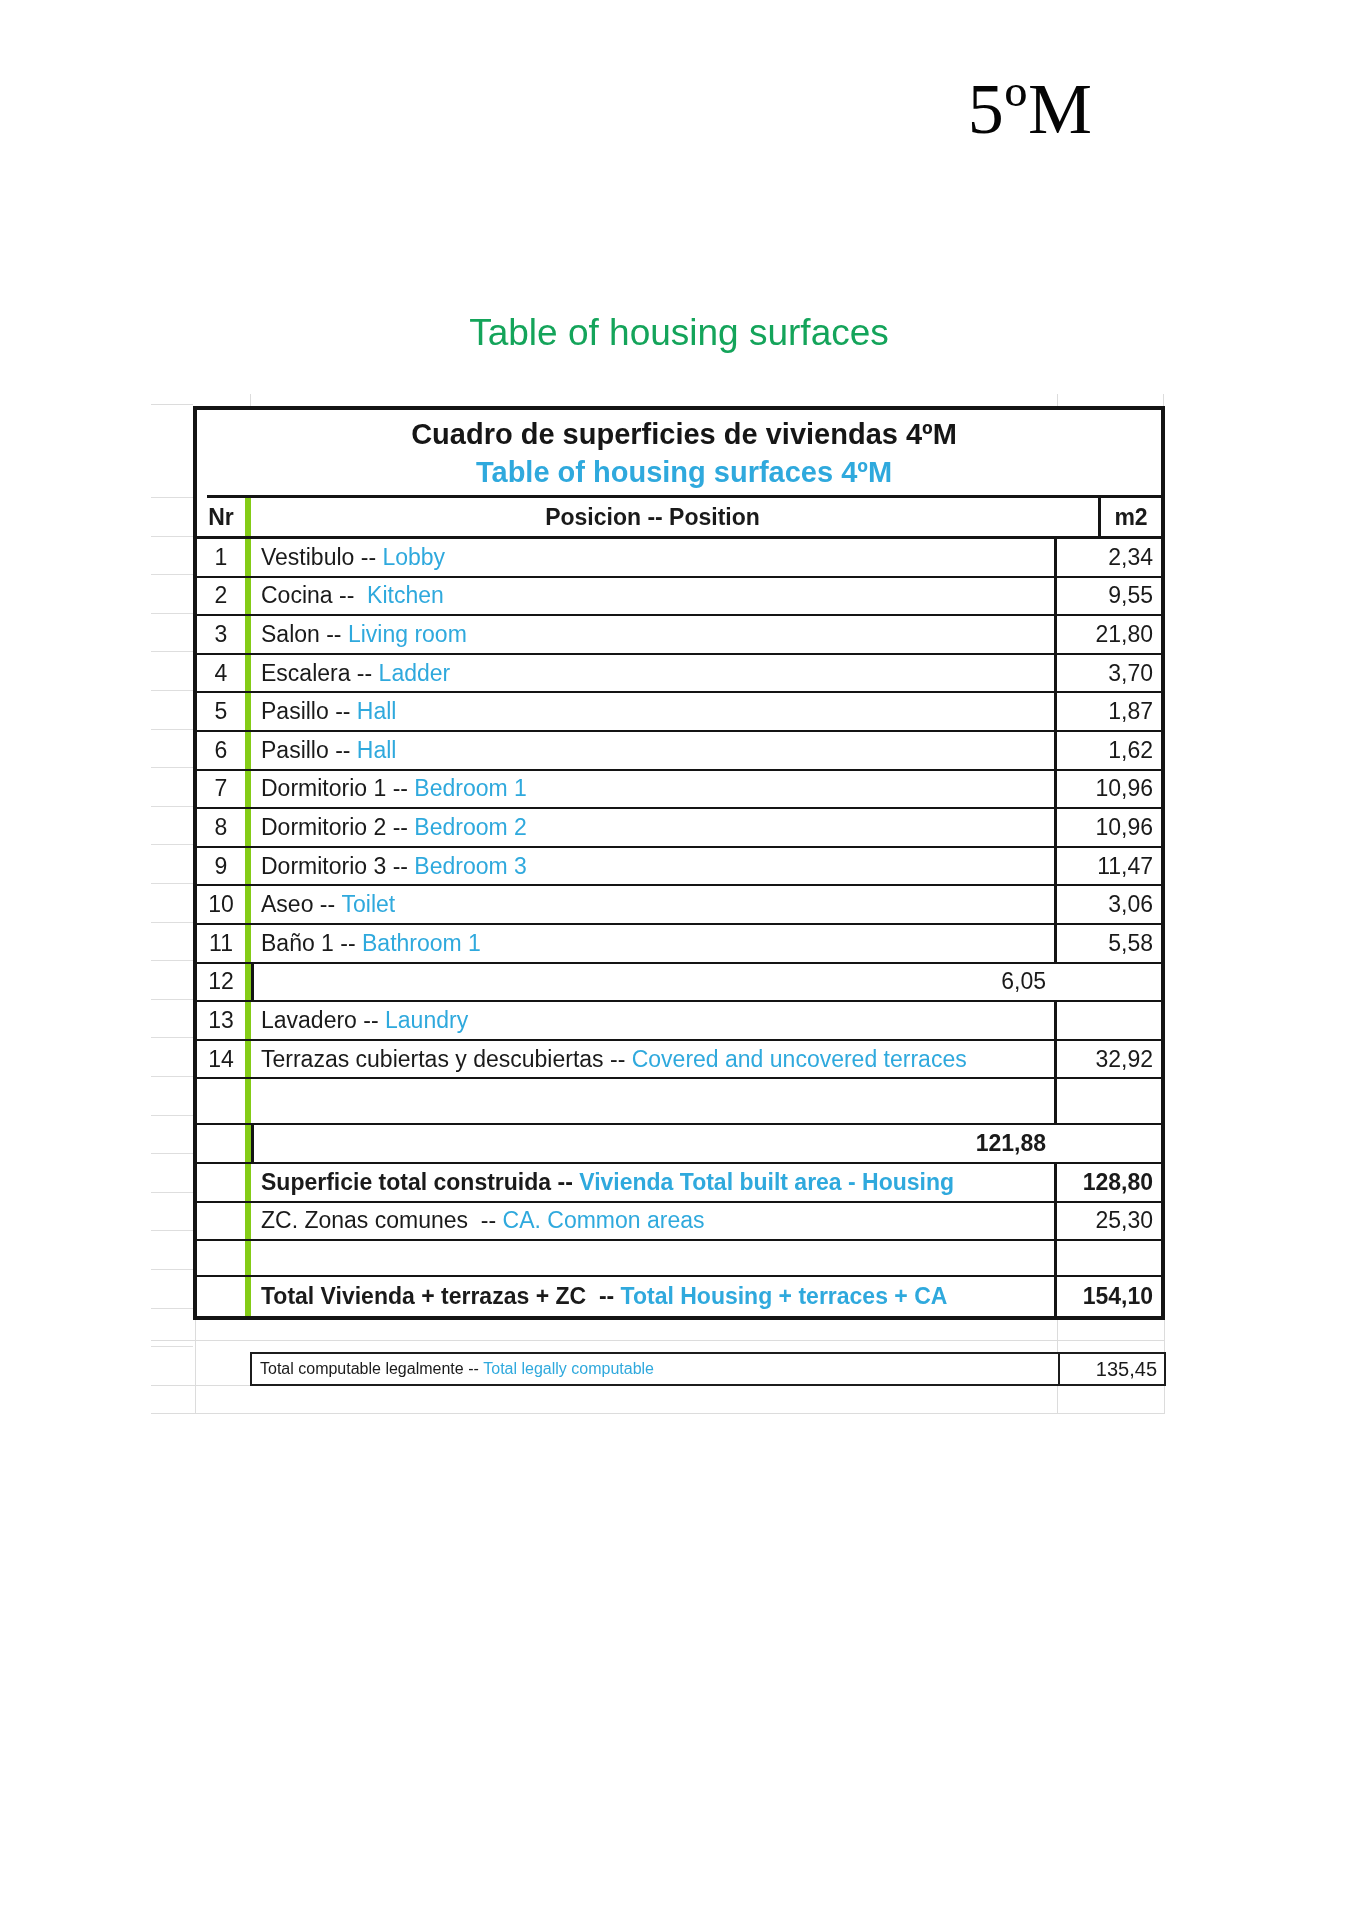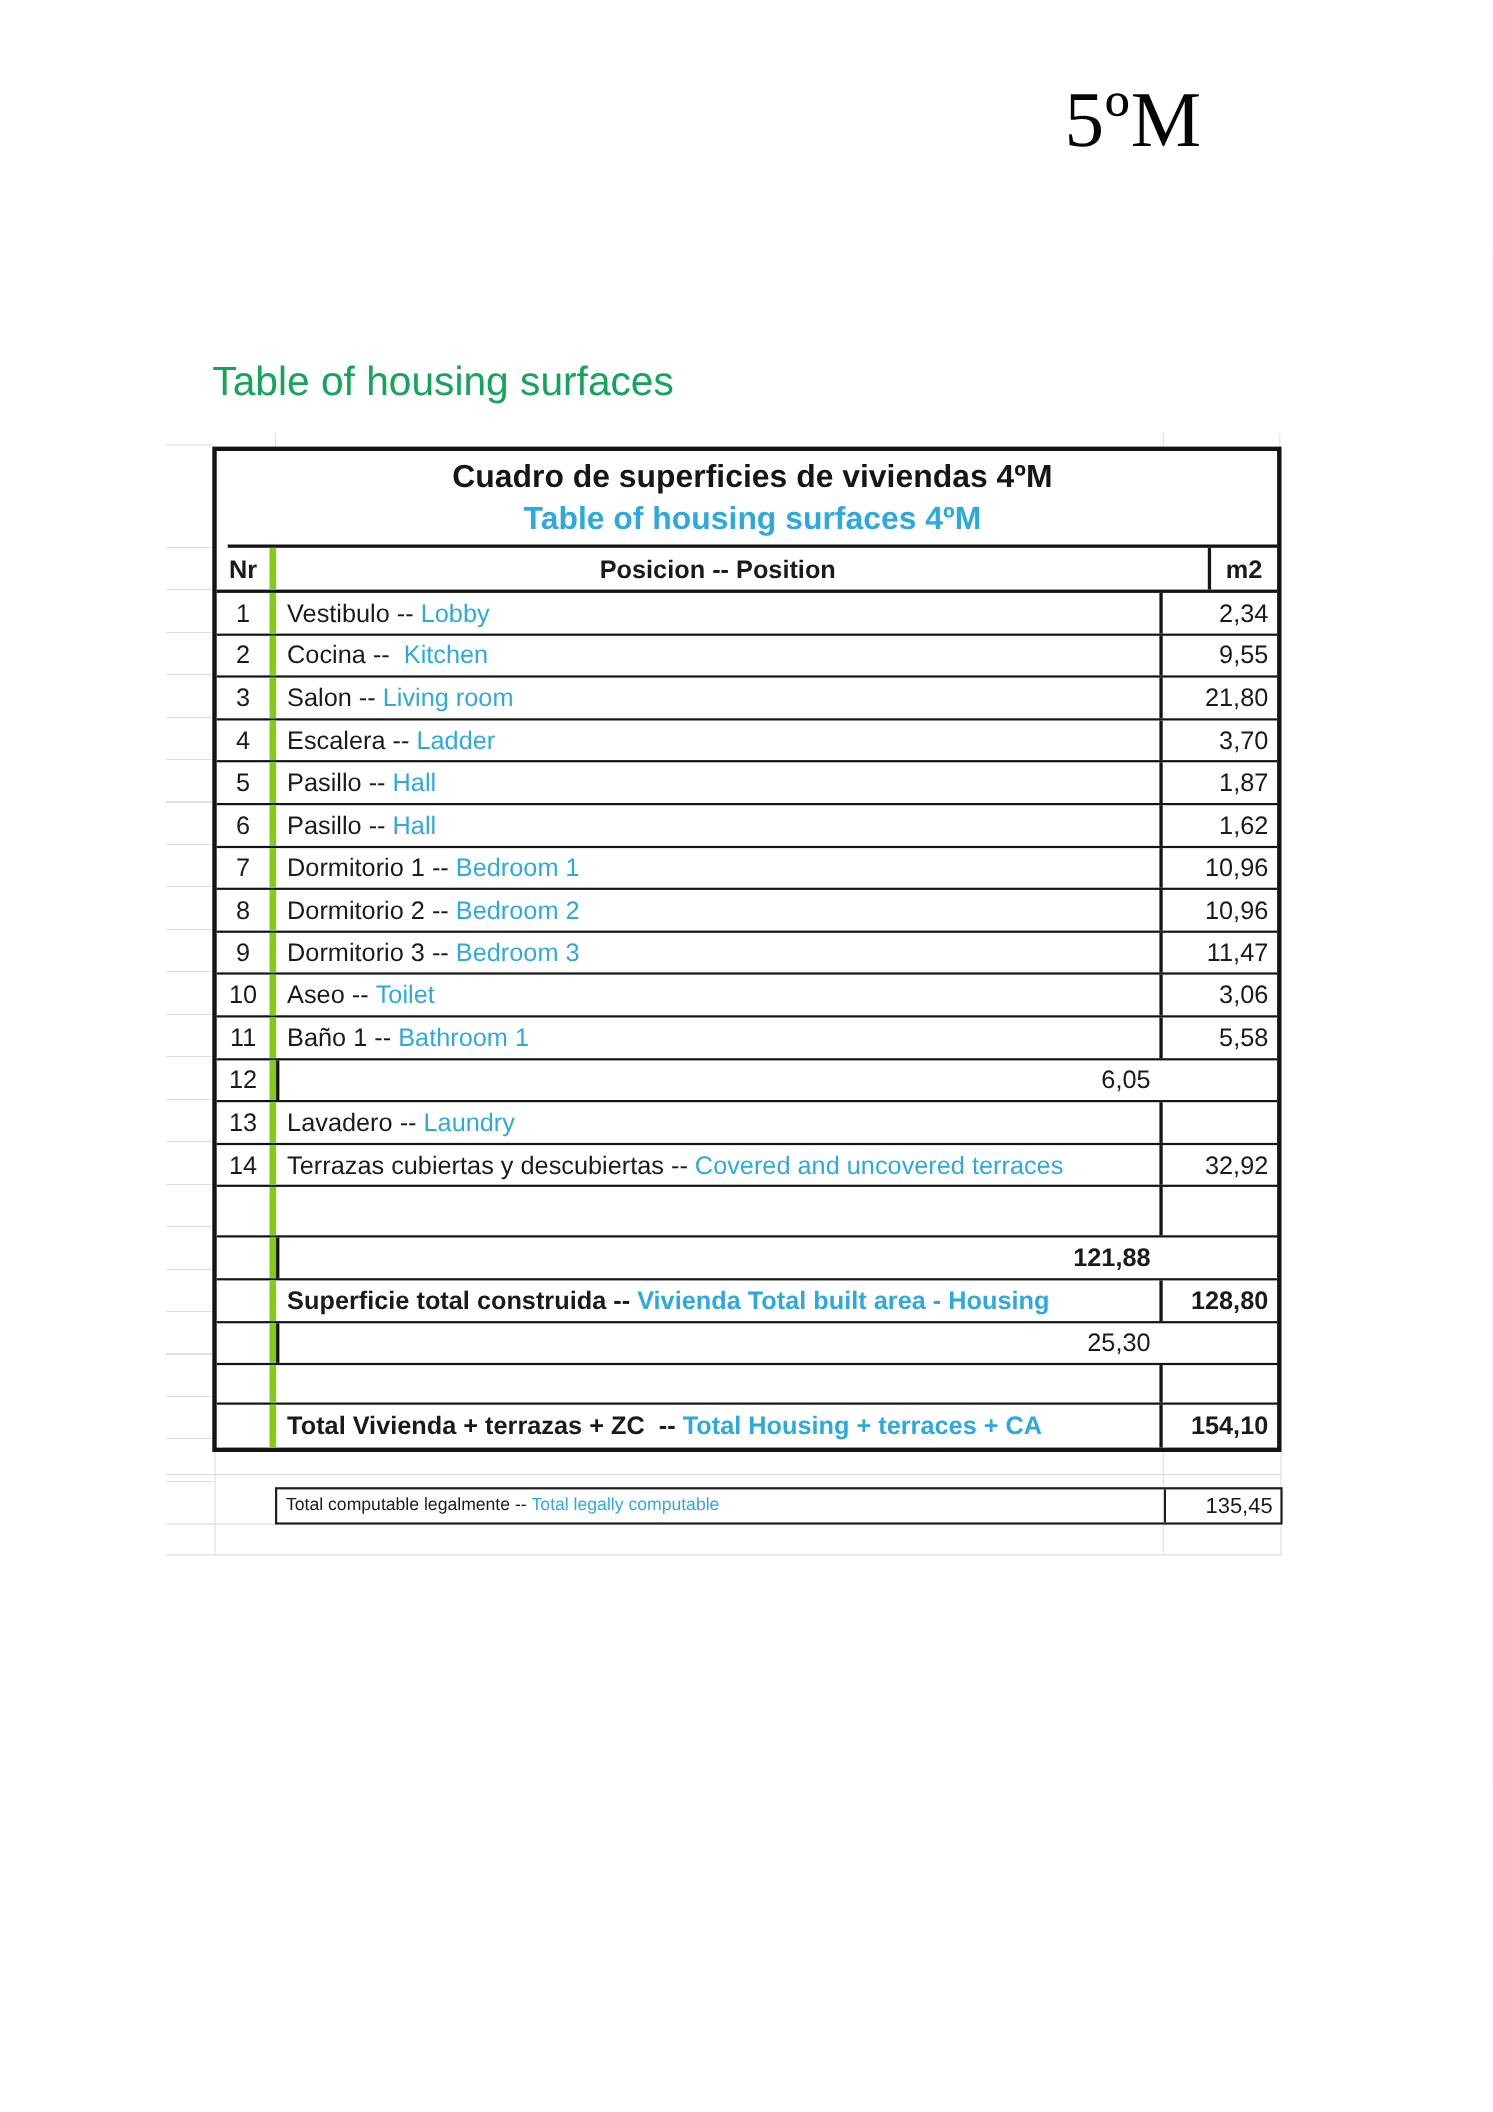--- a/index.html
+++ b/index.html
@@ -12,21 +12,22 @@
     overflow:hidden;
   }
   
   .corner-mark{
     position:absolute; top:72px; right:264px;
     font-family:"Liberation Serif", serif;
     font-weight:normal; font-size:72px; line-height:74px;
     color:#050505; letter-spacing:1px;
   }
   .page-heading{
-    position:absolute; top:324px; left:193px; width:972px;
+    position:absolute; top:310px; left:193px; width:972px;
+    text-align:center;
     font-size:37px; line-height:46px;
     color:#14a45a;
   }
   
   .tbl{
     position:absolute; left:193px; top:406px; width:972px;
     border:4px solid #141414; box-sizing:border-box;
     background:#fff;
   }
   .title-block{
@@ -238,20 +239,23 @@
   <div class="row bold">
     <div class="cell c-nr"></div>
     <div class="cell c-pos">
       <span class="lbl-es">Superficie total construida -- </span><span class="lbl-en">Vivienda Total built area - Housing</span>
     </div>
     <div class="cell c-m2">128,80</div>
   </div>
 
   <div class="row">
     <div class="cell c-nr"></div>
+    <div class="cell c-pos">
+      <span class="lbl-es">ZC. Zonas comunes  -- </span><span class="lbl-en">CA. Common areas</span>
+    </div>
     <div class="cell c-m2">25,30</div>
   </div>
 </div>
 
     <div class="row sp2">
       <div class="cell c-nr"></div>
       <div class="cell c-pos"></div>
       <div class="cell c-m2"></div>
     </div>
 

